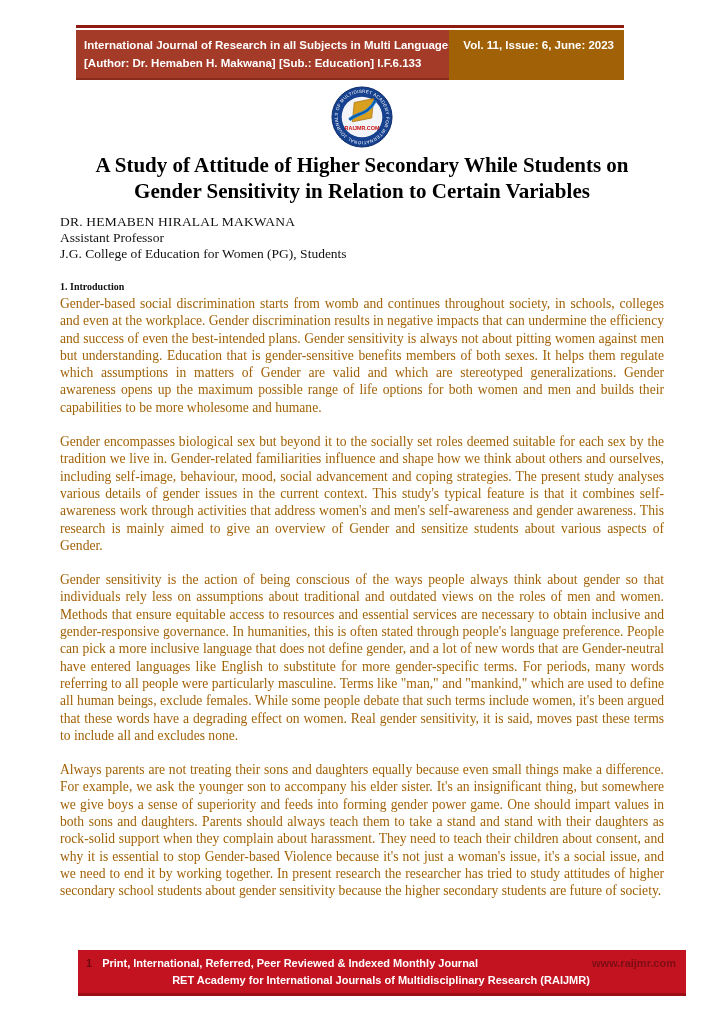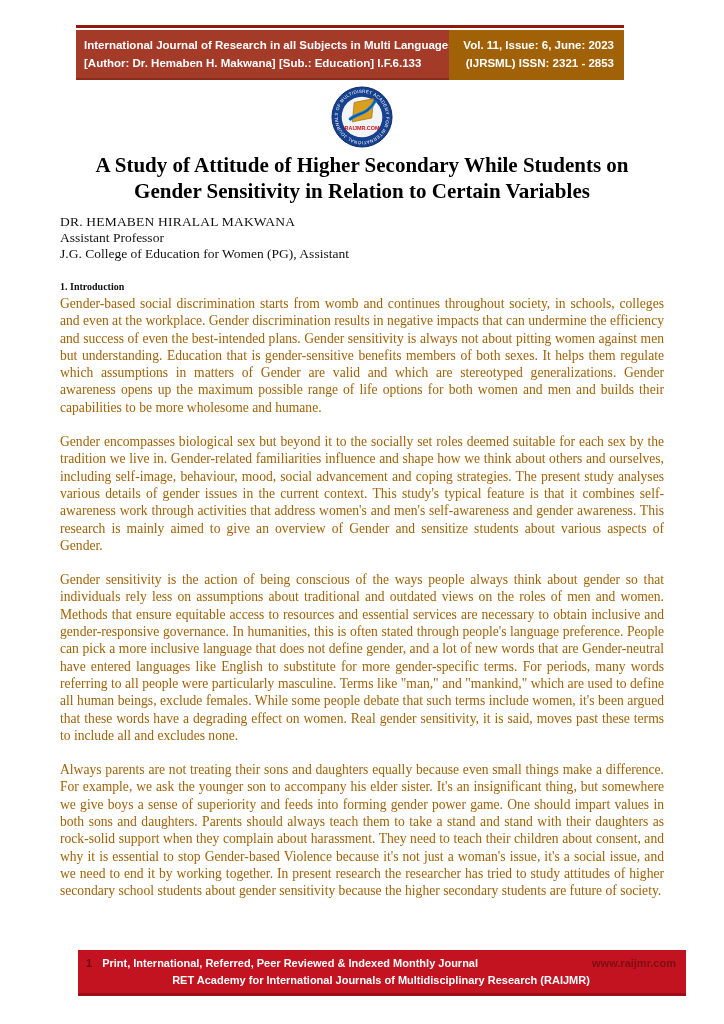--- a/index.html
+++ b/index.html
@@ -84,21 +84,20 @@
 
   <div class="header">
     <div class="header-rule"></div>
     <div class="header-row">
       <div class="header-left">
         <div>International Journal of Research in all Subjects in Multi Languages</div>
         <div>[Author: Dr. Hemaben H. Makwana] [Sub.: Education] I.F.6.133</div>
       </div>
       <div class="header-right">
         <div>Vol. 11, Issue: 6, June: 2023</div>
-        <div>(IJRSML) ISSN: 2321 - 2853</div>
       </div>
     </div>
   </div>
 
   <div class="logo-wrap">
     <svg width="62" height="62" viewBox="0 0 64 64">
       <circle cx="32" cy="32" r="31" fill="#16418f" stroke="#0d2a66" stroke-width="1"></circle>
       <defs>
         <path id="ringpath" d="M 32,7 A 25,25 0 1 1 31.99,7"></path>
       </defs>
@@ -112,21 +111,21 @@
       <text x="32" y="45.5" text-anchor="middle" font-family="Liberation Sans, sans-serif" font-size="5.6" font-weight="bold" fill="#cc1111">RAIJMR.COM</text>
     </svg>
   </div>
 
   <div class="content">
     <h1 class="paper-title">A Study of Attitude of Higher Secondary While Students on Gender Sensitivity in Relation to Certain Variables</h1>
 
     <div class="author-block">
       <div class="author-name">DR. HEMABEN HIRALAL MAKWANA</div>
       <div>Assistant Professor</div>
-      <div>J.G. College of Education for Women (PG), Assistant</div>
+      <div>J.G. College of Education for Women (PG), Students</div>
     </div>
 
     <div class="section-heading">1. Introduction</div>
 
     <div class="body-text">
       <p>Gender-based social discrimination starts from womb and continues throughout society, in schools, colleges and even at the workplace. Gender discrimination results in negative impacts that can undermine the efficiency and success of even the best-intended plans. Gender sensitivity is always not about pitting women against men but understanding. Education that is gender-sensitive benefits members of both sexes. It helps them regulate which assumptions in matters of Gender are valid and which are stereotyped generalizations. Gender awareness opens up the maximum possible range of life options for both women and men and builds their capabilities to be more wholesome and humane.</p>
       <p>Gender encompasses biological sex but beyond it to the socially set roles deemed suitable for each sex by the tradition we live in. Gender-related familiarities influence and shape how we think about others and ourselves, including self-image, behaviour, mood, social advancement and coping strategies. The present study analyses various details of gender issues in the current context. This study's typical feature is that it combines self-awareness work through activities that address women's and men's self-awareness and gender awareness. This research is mainly aimed to give an overview of Gender and sensitize students about various aspects of Gender.</p>
       <p>Gender sensitivity is the action of being conscious of the ways people always think about gender so that individuals rely less on assumptions about traditional and outdated views on the roles of men and women. Methods that ensure equitable access to resources and essential services are necessary to obtain inclusive and gender-responsive governance. In humanities, this is often stated through people's language preference. People can pick a more inclusive language that does not define gender, and a lot of new words that are Gender-neutral have entered languages like English to substitute for more gender-specific terms. For periods, many words referring to all people were particularly masculine. Terms like "man," and "mankind," which are used to define all human beings, exclude females. While some people debate that such terms include women, it's been argued that these words have a degrading effect on women. Real gender sensitivity, it is said, moves past these terms to include all and excludes none.</p>
       <p>Always parents are not treating their sons and daughters equally because even small things make a difference. For example, we ask the younger son to accompany his elder sister. It's an insignificant thing, but somewhere we give boys a sense of superiority and feeds into forming gender power game. One should impart values in both sons and daughters. Parents should always teach them to take a stand and stand with their daughters as rock-solid support when they complain about harassment. They need to teach their children about consent, and why it is essential to stop Gender-based Violence because it's not just a woman's issue, it's a social issue, and we need to end it by working together. In present research the researcher has tried to study attitudes of higher secondary school students about gender sensitivity because the higher secondary students are future of society.</p>
     </div>

